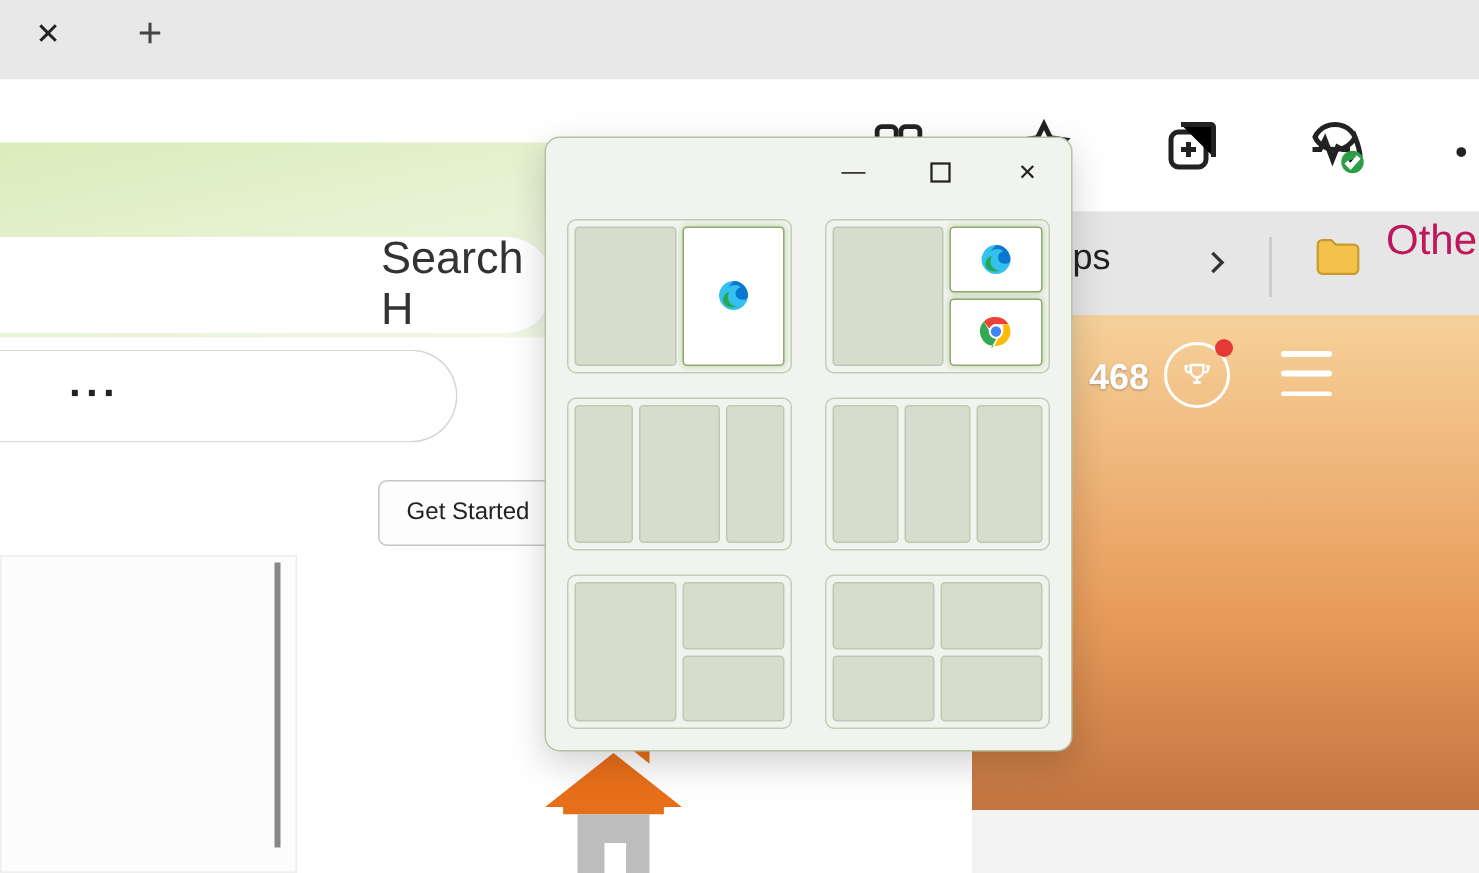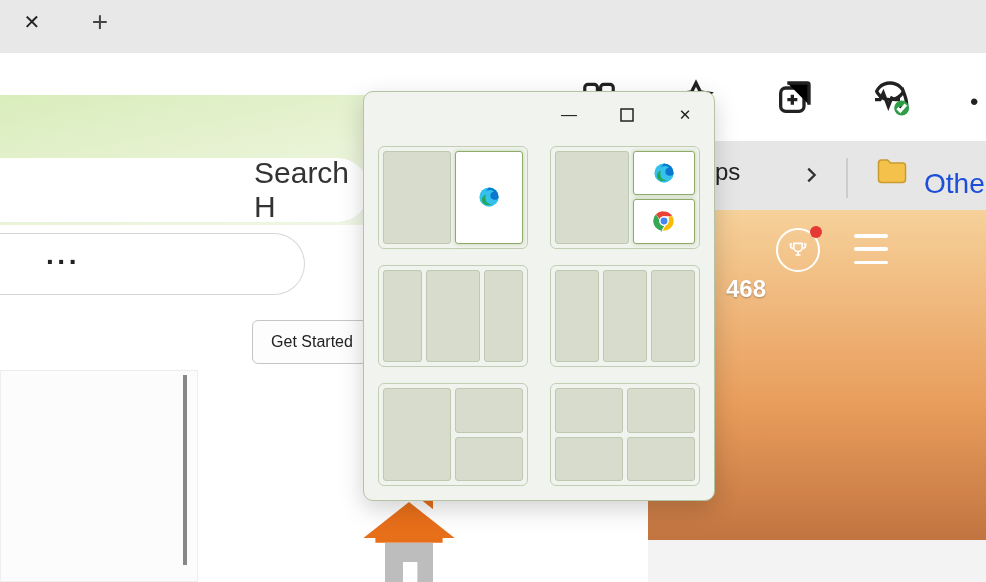--- a/index.html
+++ b/index.html
@@ -70,21 +70,20 @@
   }
   .peach-top {
     position: absolute; left: 648px; top: 141px; width: 340px; height: 70px;
     background: #e6e6e6;
   }
   .points {
     position: absolute; left: 715px; top: 232px; width: 62px; height: 40px;
     color: #fff; font-size: 24px; font-weight: 600;
     display:flex; align-items:center; justify-content:center;
     text-shadow: 0 1px 2px rgba(0,0,0,0.3);
-    margin-top: 37px;
   }
   .trophy-badge {
     position: absolute; left: 776px; top: 228px; width: 44px; height: 44px;
     border: 2.5px solid #fff; border-radius: 50%;
     display:flex; align-items:center; justify-content:center;
   }
   .trophy-badge::after {
     content:""; position:absolute; right:-4px; top:-4px; width:12px; height:12px;
     background:#e53935; border-radius:50%;
   }
@@ -95,21 +94,21 @@
   .hamburger span { height:3.5px; background:#fff; border-radius:2px; }
 
   
   .chevron-right {
     position: absolute; left: 800px; top: 160px; font-size: 30px; color:#333;
   }
   .folder {
     position: absolute; left: 874px; top: 154px; width: 36px; height: 36px;
   }
   .other-label {
-    position: absolute; left: 924px; top: 168px; font-size: 28px; color:#1d4ed8;
+    position: absolute; left: 924px; top: 144px; font-size: 28px; color:#be185d;
   }
   .ps-label {
     position: absolute; left: 715px; top: 158px; font-size: 24px; color:#222;
   }
 
   
   .house {
     position: absolute; left: 344px; top: 478px; width: 130px; height: 104px;
   }
 

